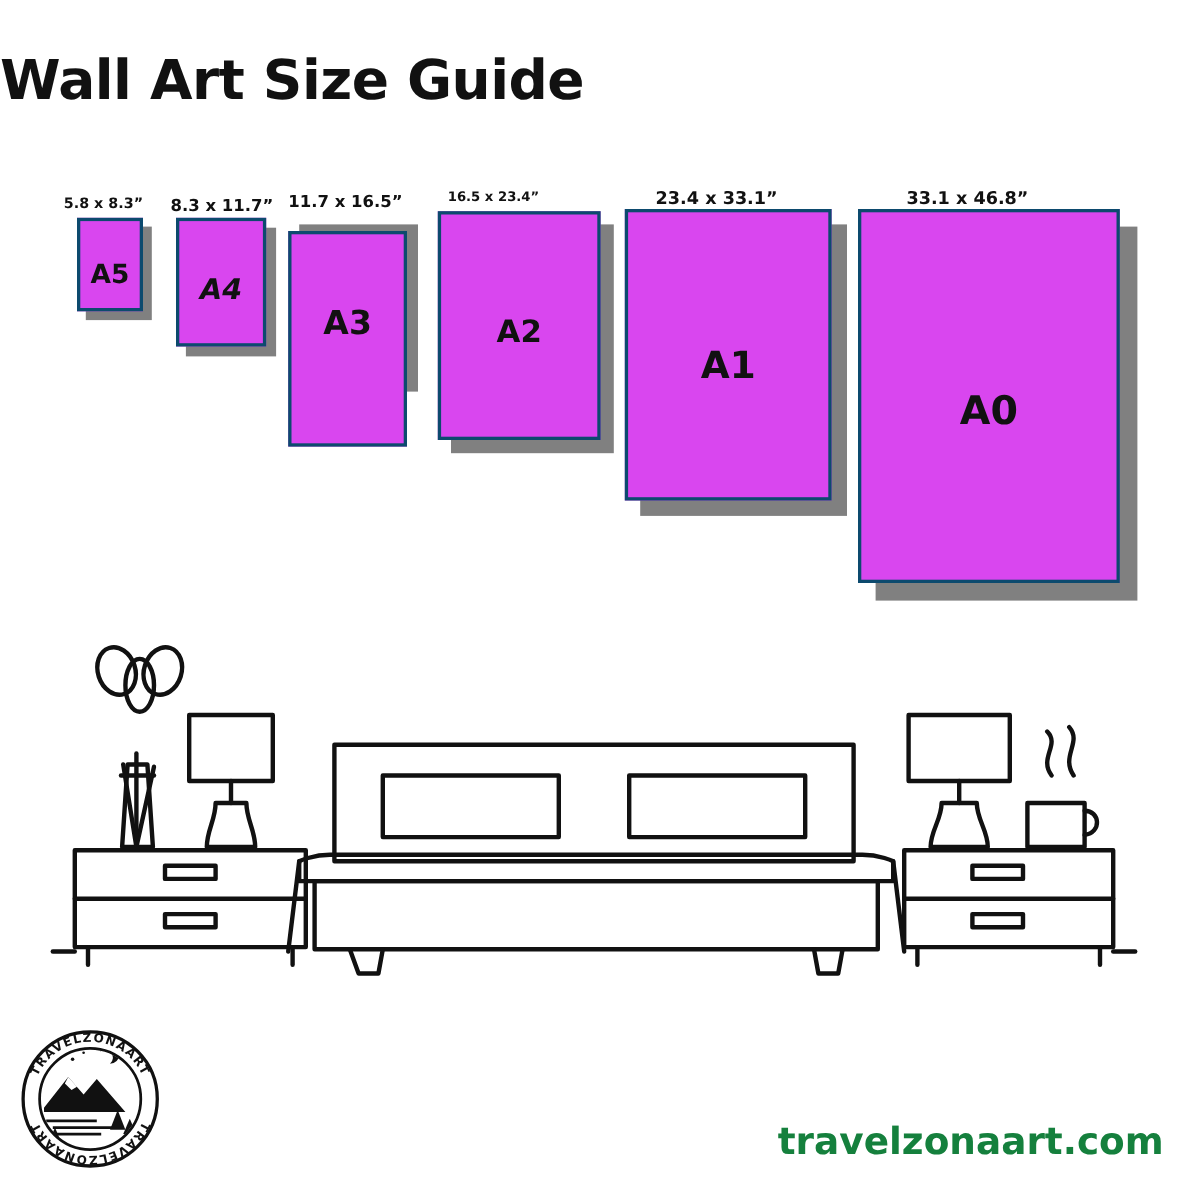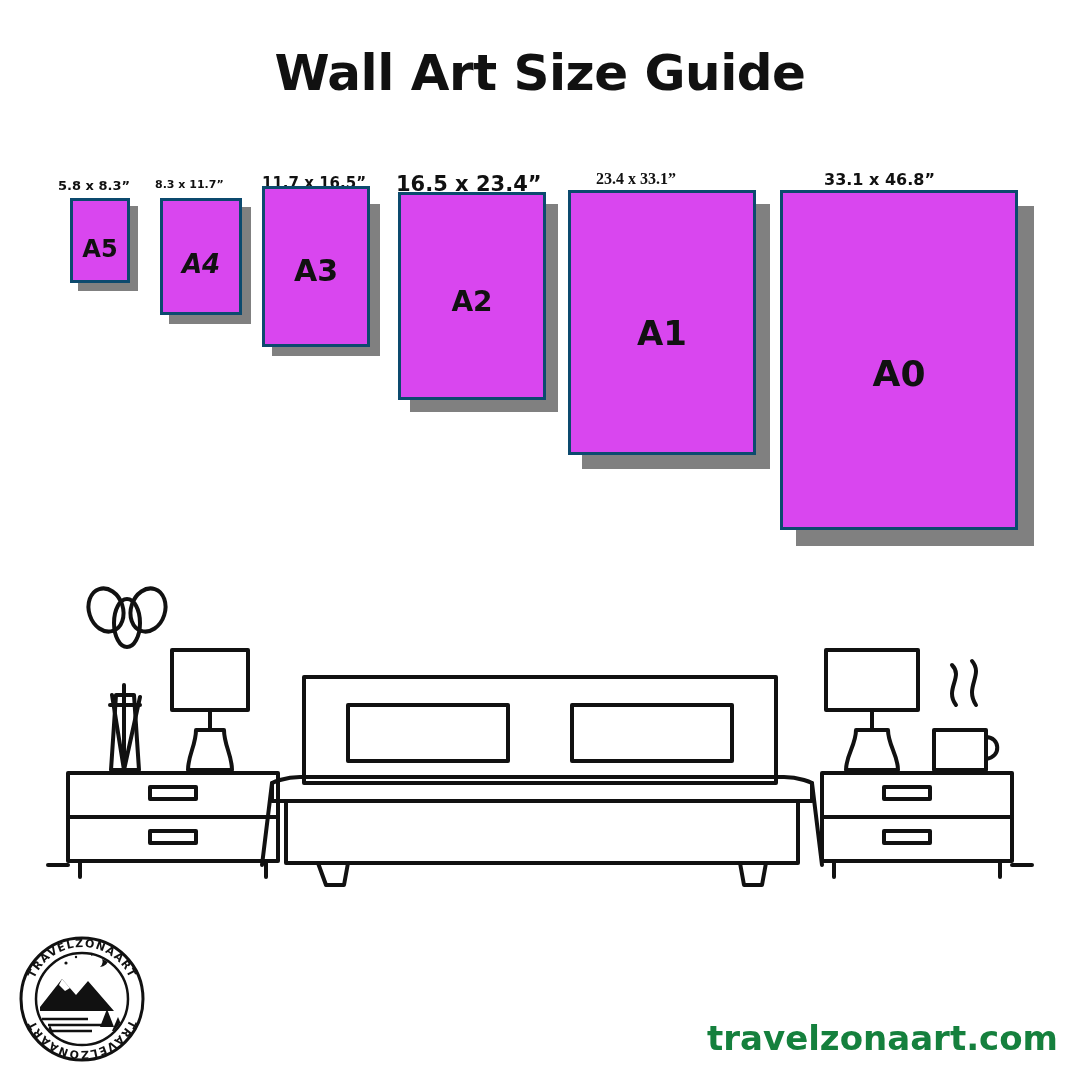--- a/index.html
+++ b/index.html
@@ -15,21 +15,20 @@
     font-family: "DejaVu Sans", sans-serif;
     color: #111111;
   }
 
   
   #title {
     position: absolute;
     top: 44px;
     left: 0;
     width: 1080px;
-    text-align: center;
     font-size: 50px;
     font-weight: bold;
     letter-spacing: -0.5px;
     color: #111111;
   }
 
   
   #sizes {
     position: absolute;
     top: 170px;
@@ -99,42 +98,42 @@
 
 <div id="sizes">
     <div class="size-group" style="left: 0px; top: 0px;">
       <div class="dim-label" style="left: 58px; top: 8px; width: 88px; font-size: 13px;">5.8 x 8.3”</div>
       <div class="frame-shadow" style="left: 78px; top: 36px; width: 60px; height: 85px; background: rgb(128, 128, 128);"></div>
       <div class="frame" style="left: 70px; top: 28px; width: 60px; height: 85px;">
         <div class="frame-name" style="top: 34px; font-size: 24px;">A5</div>
       </div>
     </div>
     <div class="size-group" style="left: 0px; top: 0px;">
-      <div class="dim-label" style="left: 155px; top: 8px; width: 100px; font-size: 11px;">8.3 x 11.7”</div>
+      <div class="dim-label" style="left: 155px; top: 8px; width: 100px; font-size: 15px;">8.3 x 11.7”</div>
       <div class="frame-shadow" style="left: 169px; top: 37px; width: 82px; height: 117px; background: rgb(128, 128, 128);"></div>
       <div class="frame" style="left: 160px; top: 28px; width: 82px; height: 117px;">
         <div class="frame-name" style="top: 48px; font-size: 26px; font-style: italic;">A4</div>
       </div>
     </div>
     <div class="size-group" style="left: 0px; top: 0px;">
       <div class="dim-label" style="left: 262px; top: 4px; width: 118px; font-size: 15px;">11.7 x 16.5”</div>
       <div class="frame-shadow" style="left: 272px; top: 34px; width: 108px; height: 152px; background: rgb(128, 128, 128);"></div>
-      <div class="frame" style="left: 262px; top: 16px; width: 108px; height: 161px;">
+      <div class="frame" style="left: 262px; top: 40px; width: 108px; height: 196px;">
         <div class="frame-name" style="top: 64px; font-size: 30px;">A3</div>
       </div>
     </div>
     <div class="size-group" style="left: 0px; top: 0px;">
-      <div class="dim-label" style="left: 396px; top: 2px; width: 130px; font-size: 21px;">16.5 x 23.4”</div>
+      <div class="dim-label" style="left: 407px; top: 2px; width: 130px; font-size: 12px;">16.5 x 23.4”</div>
       <div class="frame-shadow" style="left: 410px; top: 34px; width: 148px; height: 208px; background: rgb(128, 128, 128);"></div>
       <div class="frame" style="left: 398px; top: 22px; width: 148px; height: 208px;">
         <div class="frame-name" style="top: 90px; font-size: 28px;">A2</div>
       </div>
     </div>
     <div class="size-group" style="left: 0px; top: 0px;">
-      <div class="dim-label" style="left: 596px; top: 0px; width: 138px; font-size: 16px; font-family: Liberation Serif, serif;">23.4 x 33.1”</div>
+      <div class="dim-label" style="left: 596px; top: 0px; width: 138px; font-size: 16px;">23.4 x 33.1”</div>
       <div class="frame-shadow" style="left: 582px; top: 34px; width: 188px; height: 265px; background: rgb(128, 128, 128);"></div>
       <div class="frame" style="left: 568px; top: 20px; width: 188px; height: 265px;">
         <div class="frame-name" style="top: 120px; font-size: 34px;">A1</div>
       </div>
     </div>
     <div class="size-group" style="left: 0px; top: 0px;">
       <div class="dim-label" style="left: 824px; top: 0px; width: 140px; font-size: 16px;">33.1 x 46.8”</div>
       <div class="frame-shadow" style="left: 796px; top: 36px; width: 238px; height: 340px; background: rgb(128, 128, 128);"></div>
       <div class="frame" style="left: 780px; top: 20px; width: 238px; height: 340px; padding-left: 28px;">
         <div class="frame-name" style="top: 160px; font-size: 36px;">A0</div>

